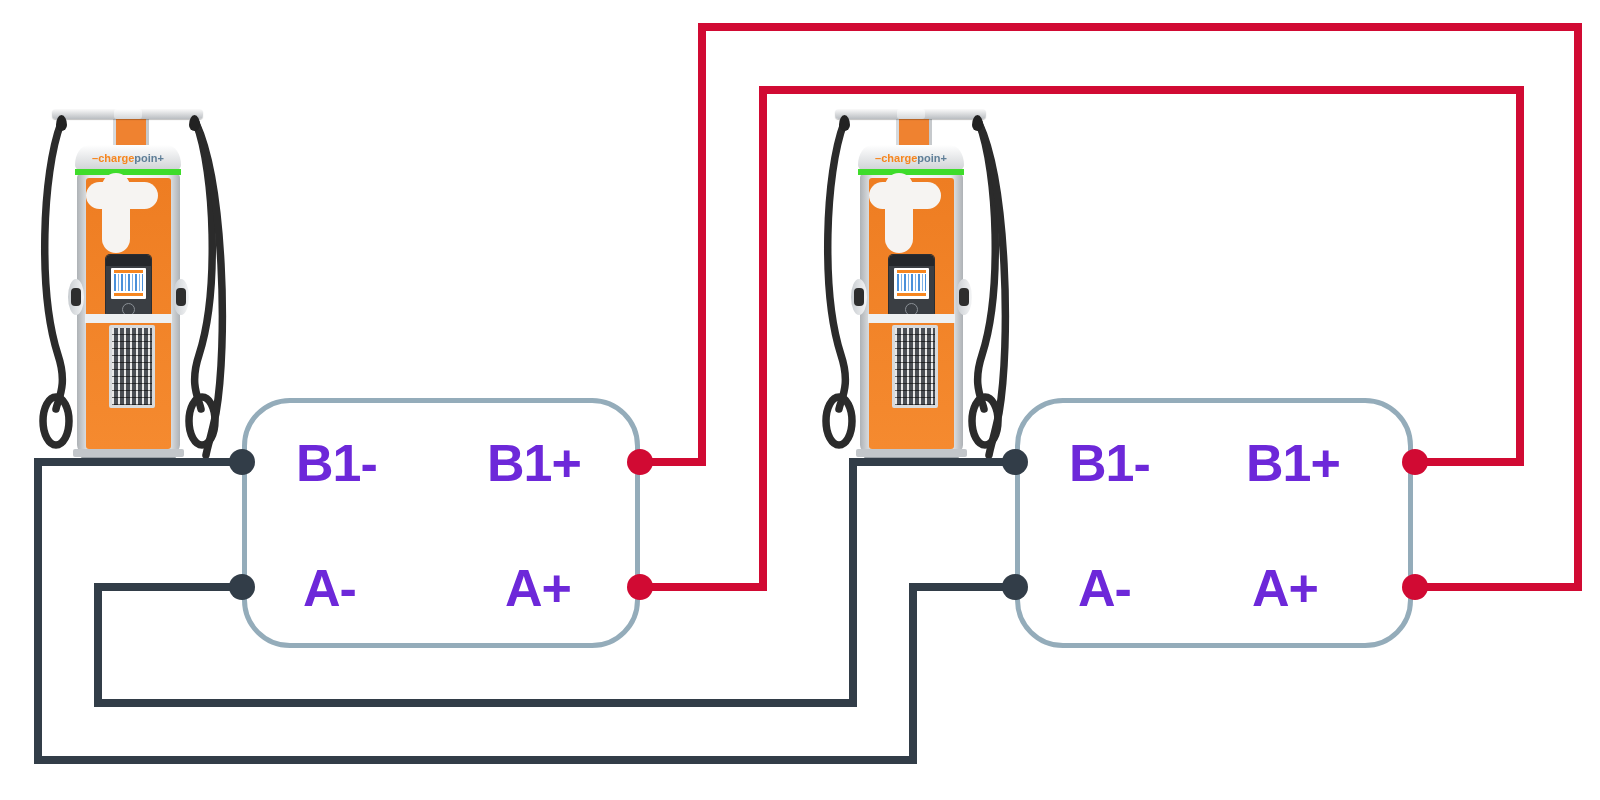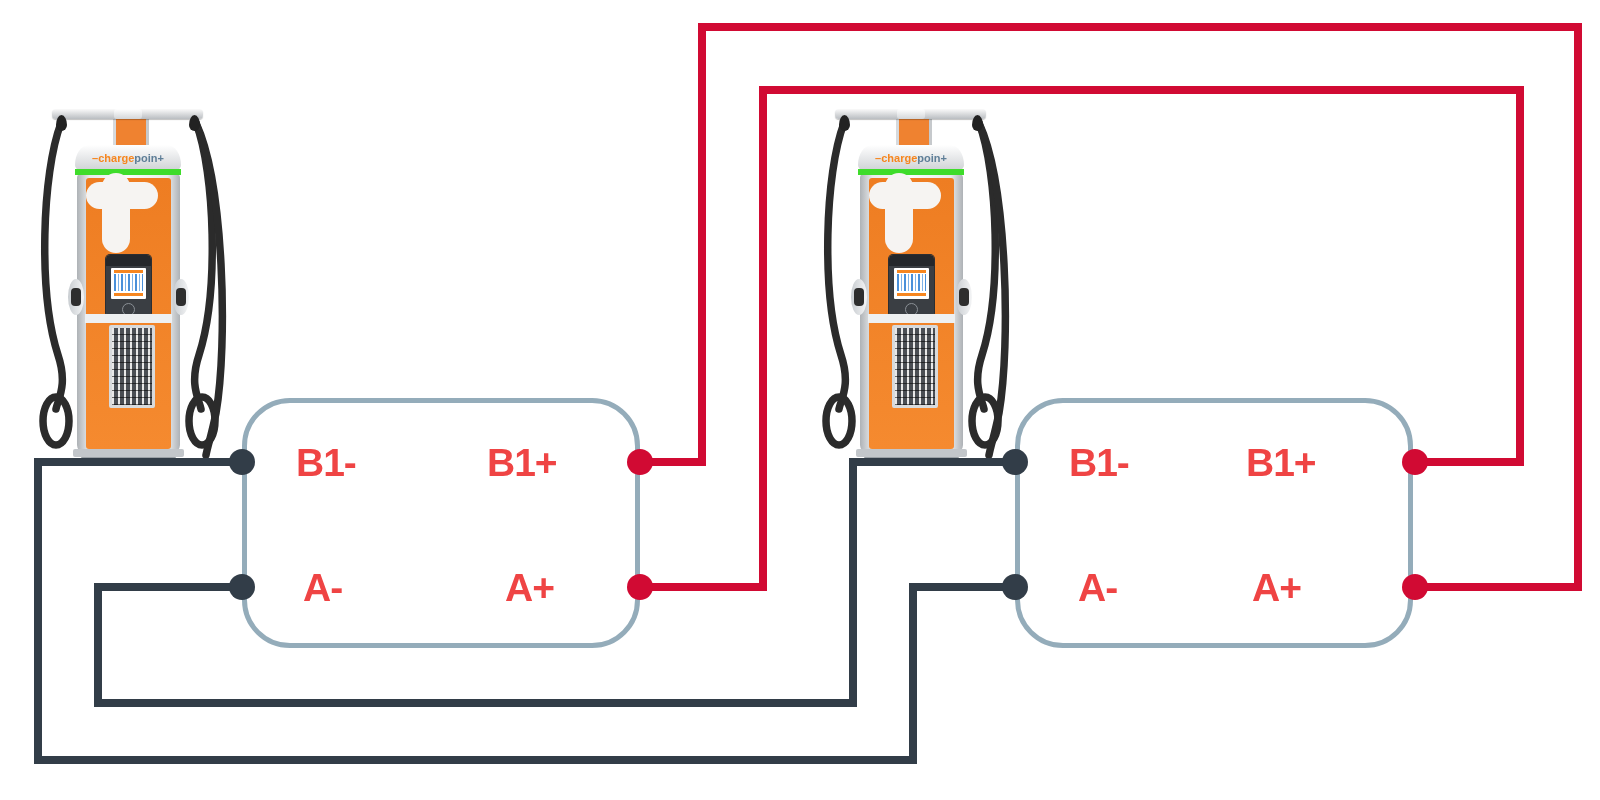--- a/index.html
+++ b/index.html
@@ -7,21 +7,21 @@
          font-family:"Liberation Sans",sans-serif;}
 
   
   .w{position:absolute;z-index:3;}
   .w.r{background:#D10A33;}
   .w.n{background:#323D48;}
 
   
   .tbox{position:absolute;width:398px;height:250px;box-sizing:border-box;background:#fff;
         border:5px solid #94ACBA;border-radius:48px;z-index:2;}
-  .tlabel{position:absolute;z-index:5;color:#ef4444;font-weight:700;font-size:39px;
+  .tlabel{position:absolute;z-index:5;color:#6d28d9;font-weight:700;font-size:52px;
           line-height:54px;letter-spacing:-1px;}
   .dot{position:absolute;width:26px;height:26px;border-radius:50%;z-index:6;}
   .dot.r{background:#D10A33;}
   .dot.n{background:#323D48;}
 
   
   .charger{position:absolute;top:103px;width:200px;height:360px;z-index:1;}
   .charger svg.cables{position:absolute;left:0;top:0;width:200px;height:360px;z-index:0;}
   .cbar{position:absolute;left:24px;top:6px;width:151px;height:10px;border-radius:4px;
         background:linear-gradient(180deg,#fafafa,#b9bdc1);box-shadow:0 1px 1px rgba(0,0,0,.25);z-index:4;}

